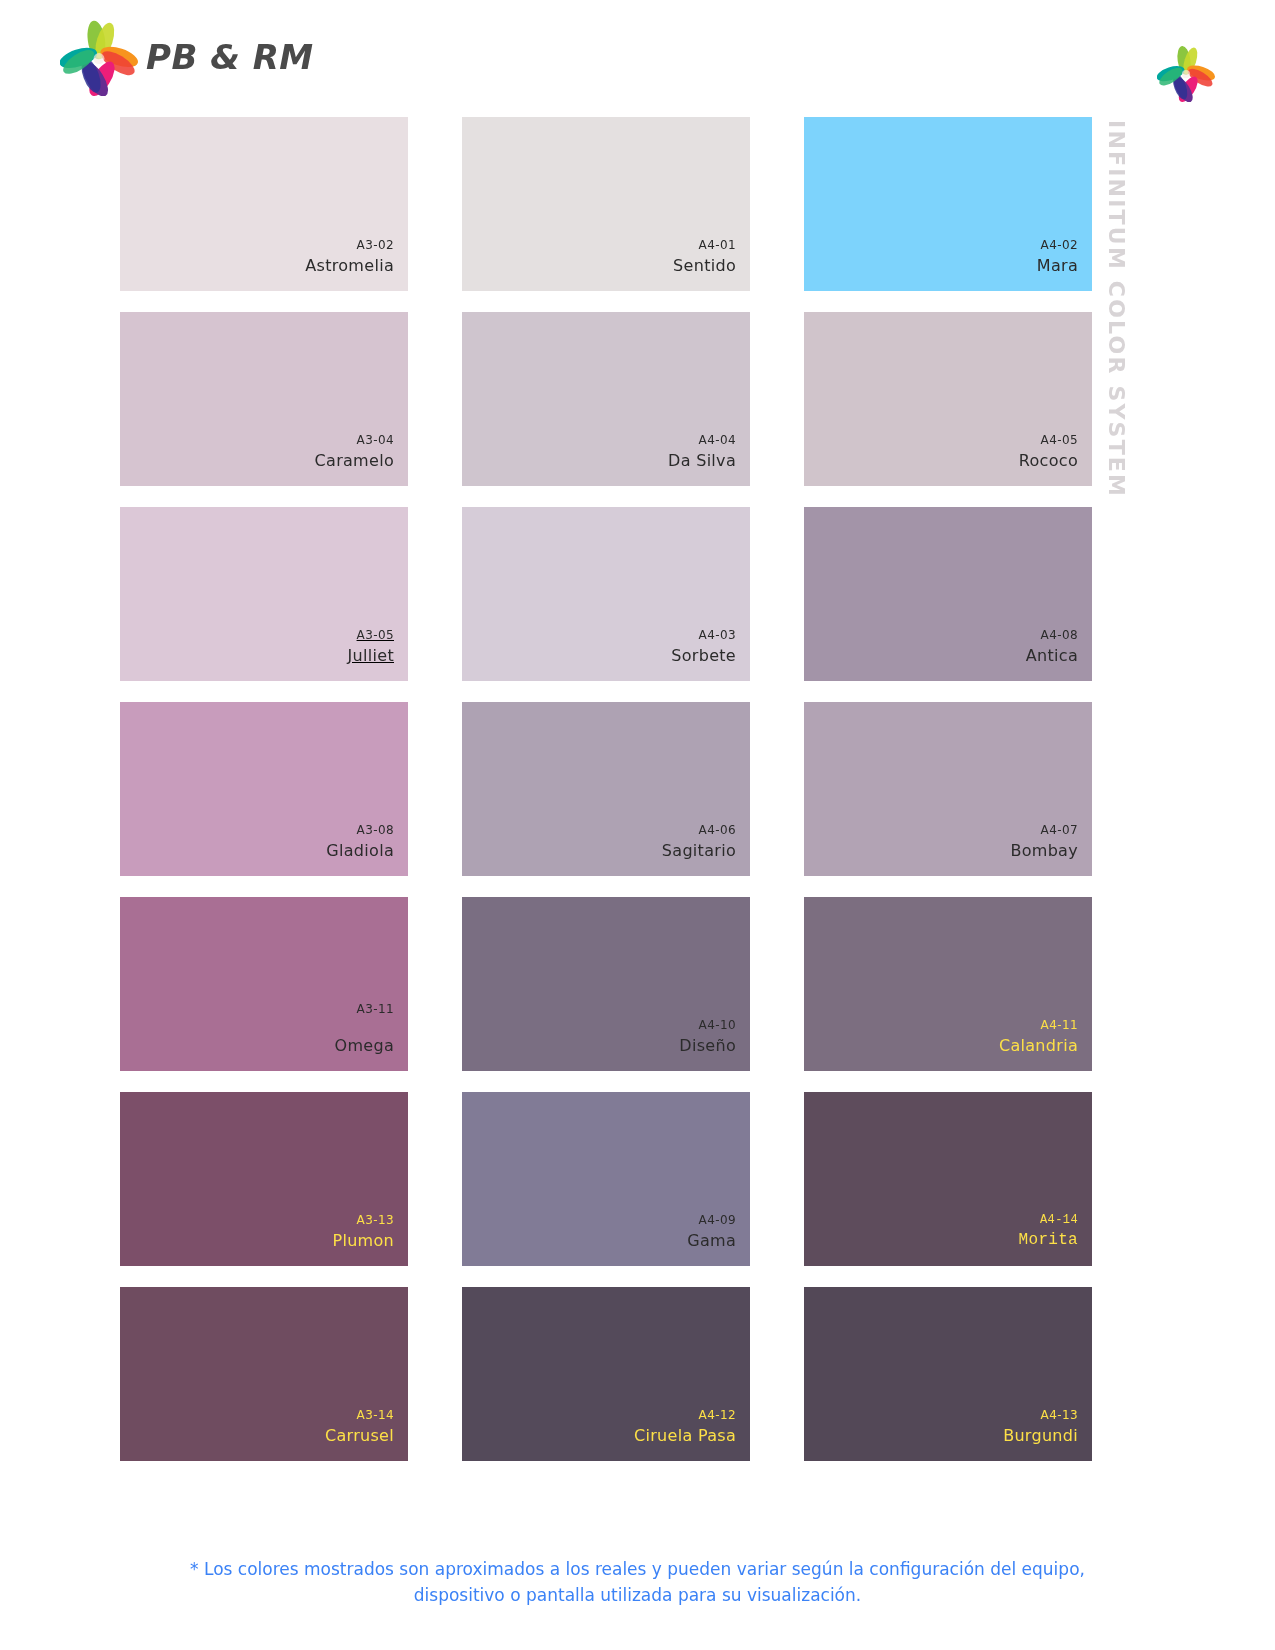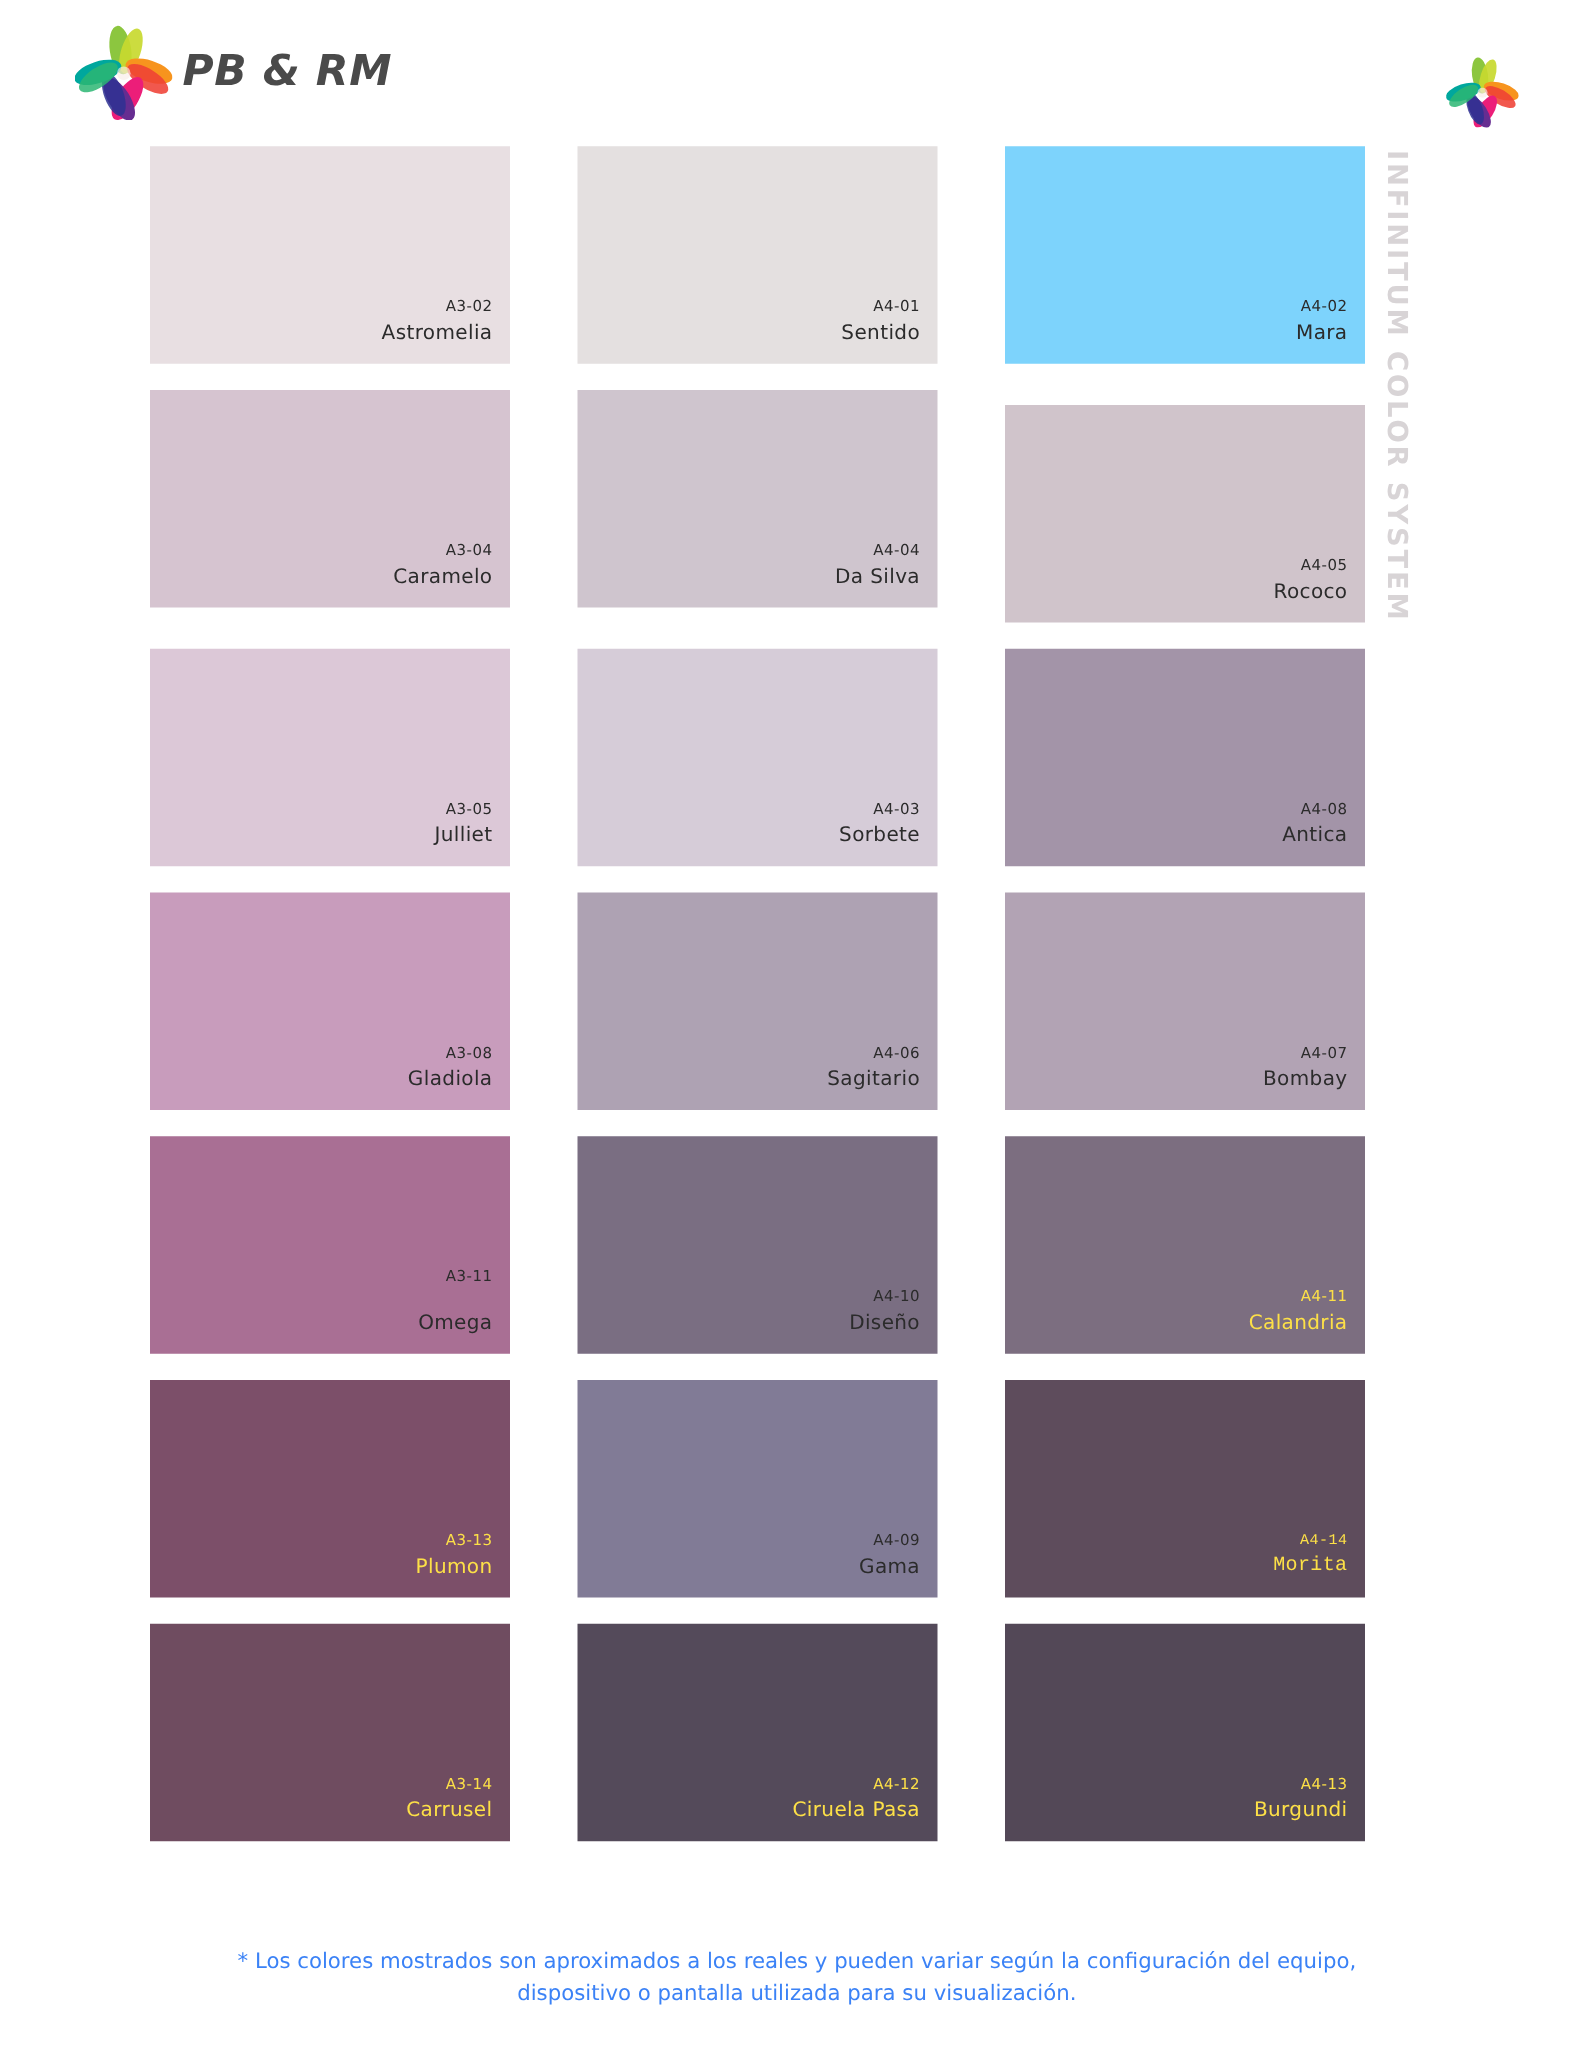--- a/index.html
+++ b/index.html
@@ -182,25 +182,25 @@
         <span class="swatch-name">Mara</span>
       </div>
       <div class="swatch" style="background-color: rgb(214, 196, 208);">
         <span class="swatch-code">A3-04</span>
         <span class="swatch-name">Caramelo</span>
       </div>
       <div class="swatch" style="background-color: rgb(207, 197, 206);">
         <span class="swatch-code">A4-04</span>
         <span class="swatch-name">Da Silva</span>
       </div>
-      <div class="swatch" style="background-color: rgb(208, 196, 203); margin-top: 12px;">
+      <div class="swatch" style="background-color: rgb(208, 196, 203);">
         <span class="swatch-code">A4-05</span>
         <span class="swatch-name">Rococo</span>
       </div>
-      <div class="swatch" style="background-color: rgb(220, 200, 215);">
+      <div class="swatch" style="background-color: rgb(220, 200, 215); text-decoration: underline;">
         <span class="swatch-code">A3-05</span>
         <span class="swatch-name">Julliet</span>
       </div>
       <div class="swatch" style="background-color: rgb(214, 204, 216);">
         <span class="swatch-code">A4-03</span>
         <span class="swatch-name">Sorbete</span>
       </div>
       <div class="swatch" style="background-color: rgb(163, 148, 168);">
         <span class="swatch-code">A4-08</span>
         <span class="swatch-name">Antica</span>

